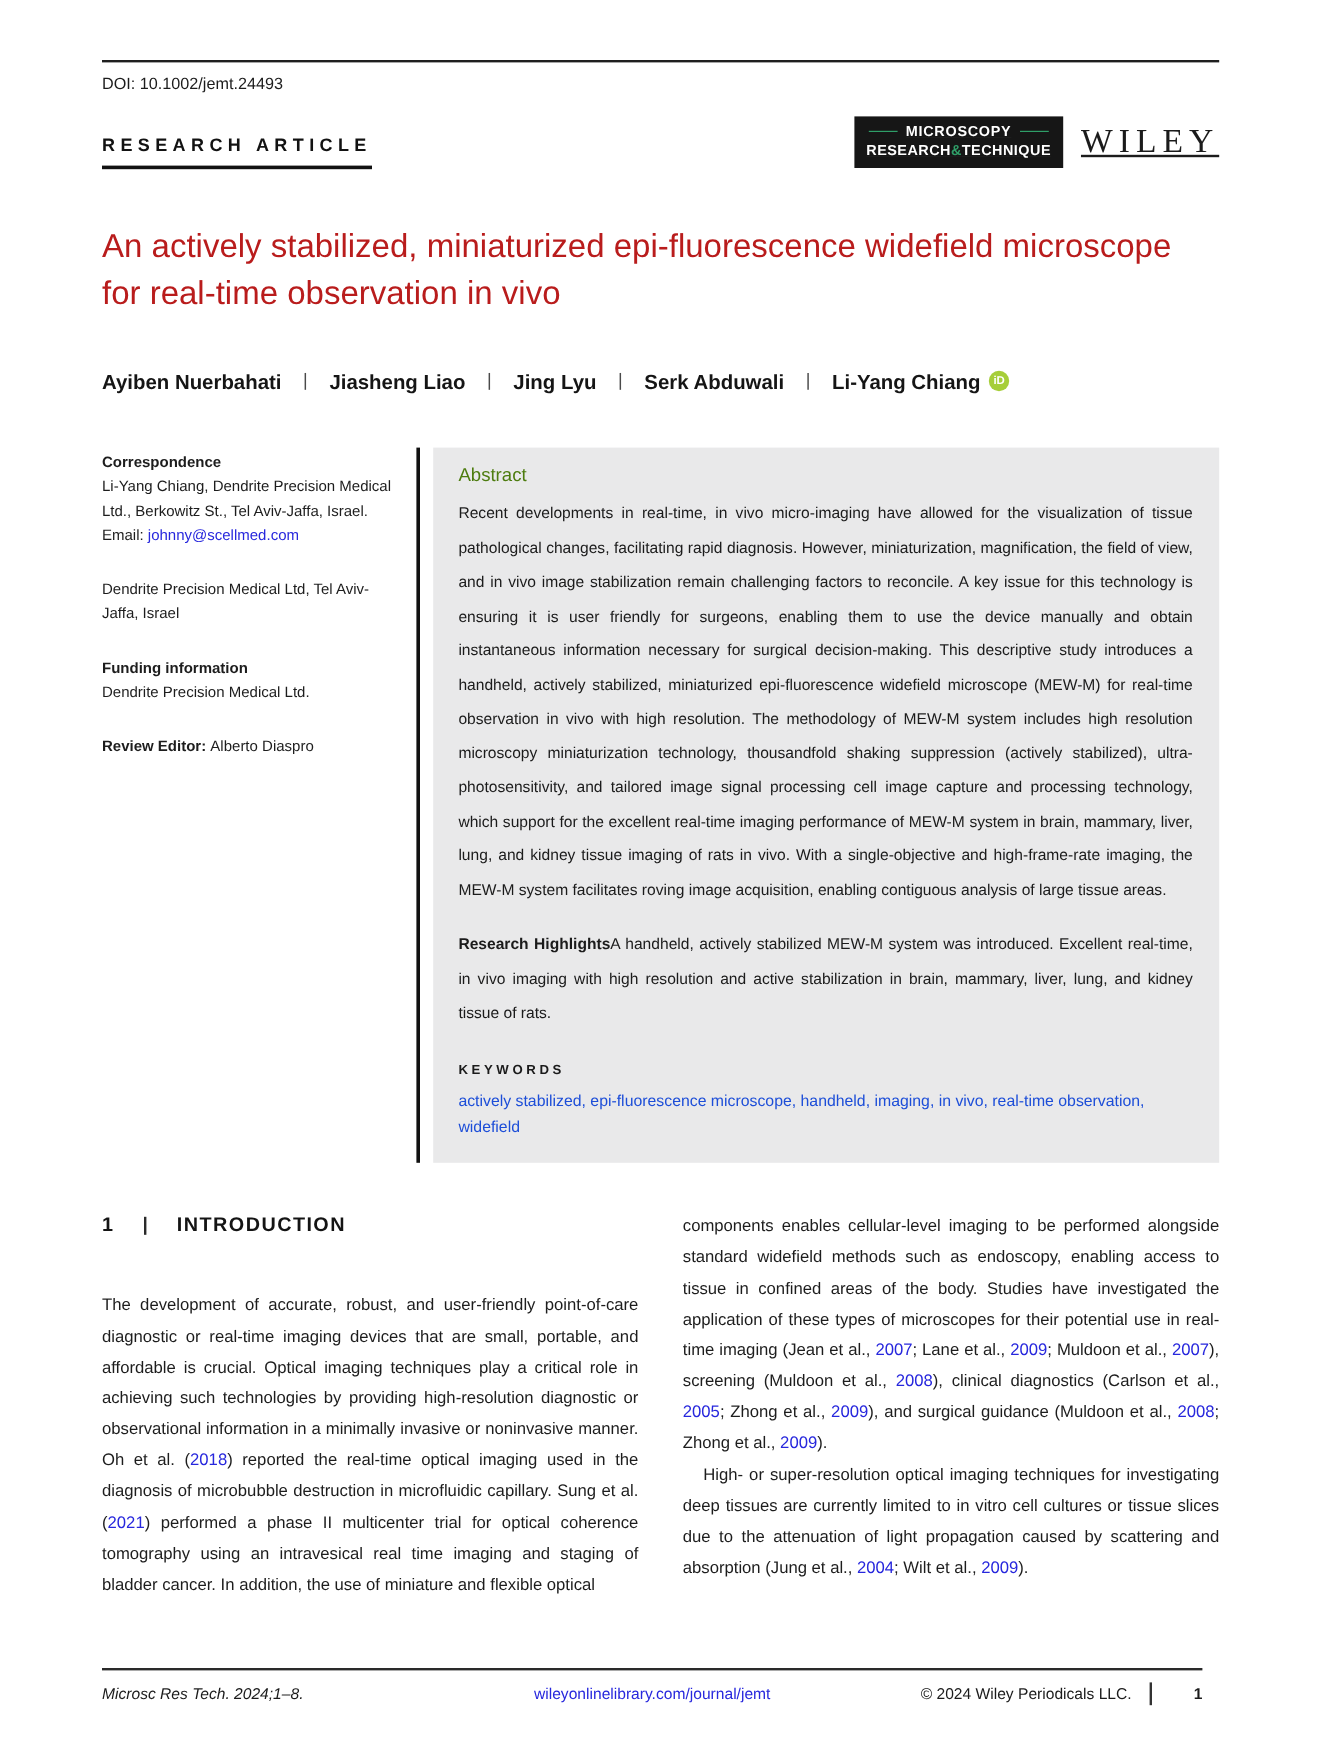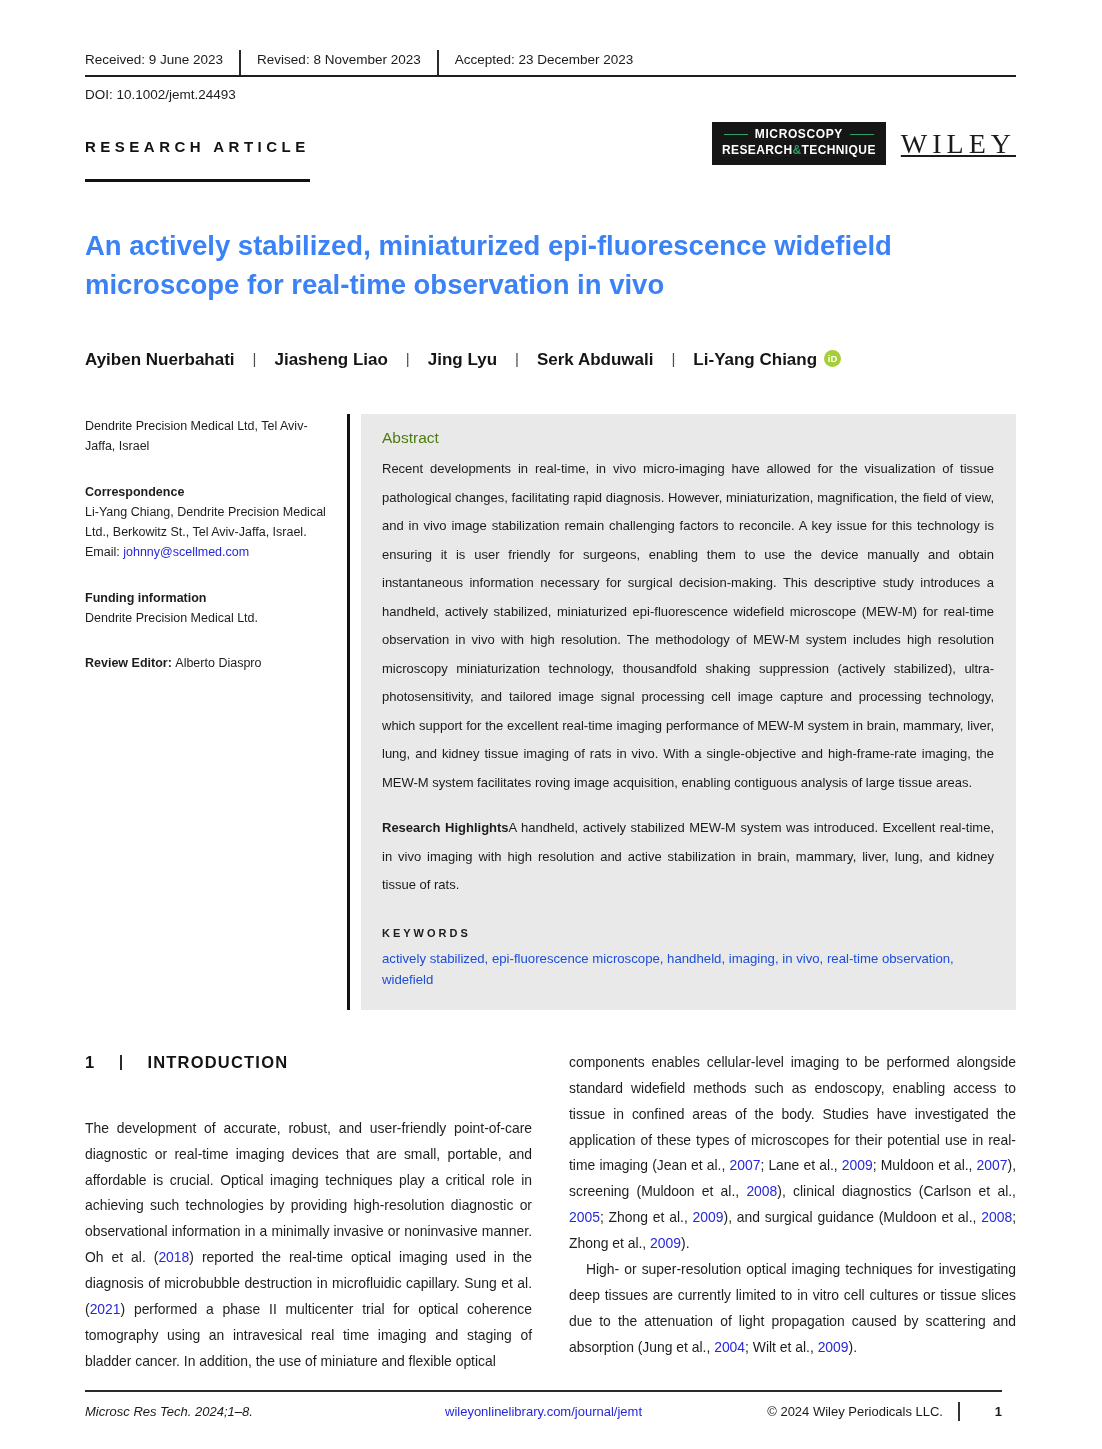--- a/index.html
+++ b/index.html
@@ -11,31 +11,31 @@
   
   .meta-row { display:flex; font-size:13.5px; color:#1b1b1b; }
   .meta-item { padding:2px 16px 8px 0; }
   .meta-item + .meta-item { padding-left:16px; border-left:2px solid #2a2a2a; }
   .top-rule { border-bottom:2.5px solid #1f1f1f; }
   .doi-row { margin-top:10px; font-size:13.5px; }
   
   .brand-row { display:flex; justify-content:space-between; align-items:flex-start; margin-top:20px; }
   .article-type {
     margin-top:16px; font-size:15px; font-weight:bold; letter-spacing:4.5px;
-    color:#121212; border-bottom:3.5px solid #121212; padding-bottom:24px;
+    color:#121212; border-bottom:3.5px solid #121212; padding-bottom:8px;
   }
   .logos { display:flex; align-items:center; gap:15px;text-decoration:underline; }
   .mrt-logo { background:#161616; color:#ffffff; padding:5px 10px 7px; text-align:center; line-height:1.3; }
   .mrt-line1 { display:flex; align-items:center; justify-content:center; gap:7px; font-size:12px; font-weight:bold; letter-spacing:0.6px; }
   .mrt-dash { width:24px; border-top:1.8px solid #2f9e68; }
   .mrt-line2 { font-size:12px; font-weight:bold; letter-spacing:0.4px; }
   .amp { color:#2f9e68; }
   .wiley { font-family:"Liberation Serif", serif; font-size:28px; letter-spacing:5px; color:#1b1b1b; }
   
-  .title { margin-top:44px; max-width:925px; font-size:27.5px; line-height:1.42; font-weight:bold; color:#3b82f6; }
+  .title { margin-top:44px; max-width:925px; font-size:27.5px; line-height:1.42; font-weight:normal; color:#b91c1c; }
   .authors { display:flex; margin-top:46px; font-size:17px; font-weight:bold; color:#151515; }
   .author-sep { font-weight:400; color:#4a4a4a; margin:0 18px; font-size:15px; }
   .orcid {
     display:inline-block; width:17px; height:17px; margin-left:7px; border-radius:50%;
     background:#a6ce39; color:#ffffff; font-size:9.5px; font-weight:bold;
     text-align:center; line-height:17px; vertical-align:2px; cursor:pointer;
   }
   
   .main { display:flex; margin-top:44px; }
   .sidebar { width:262px; flex:none; font-size:12.5px; line-height:1.62; padding:2px 20px 0 0; color:#1d1d1d; }
@@ -68,25 +68,20 @@
   .footer-center { flex:1.3; text-align:center; }
   .footer-right { flex:1.1; display:flex; align-items:center; justify-content:flex-end; }
   .footer-sep { width:2px; height:19px; background:#333333; margin-left:15px; }
   .page-num { font-weight:bold; width:42px; text-align:right; }
 </style>
 </head>
 <body>
 
 <div class="page">
 
-  <div class="meta-row">
-    <span class="meta-item">Received: 9 June 2023</span>
-    <span class="meta-item">Revised: 8 November 2023</span>
-    <span class="meta-item">Accepted: 23 December 2023</span>
-  </div>
   <div class="top-rule"></div>
   <div class="doi-row">DOI: 10.1002/jemt.24493</div>
 
   <div class="brand-row">
     <div class="article-type">RESEARCH ARTICLE</div>
     <div class="logos">
       <div class="mrt-logo">
         <div class="mrt-line1">
           <span class="mrt-dash"></span>
           <span>MICROSCOPY</span>
@@ -110,28 +105,28 @@
     <span>Jing Lyu</span>
     <span class="author-sep">|</span>
     <span>Serk Abduwali</span>
     <span class="author-sep">|</span>
     <span>Li-Yang Chiang</span>
     <span class="orcid">iD</span>
   </div>
 
   <div class="main">
     <div class="sidebar">
-      <div class="sb-block">Dendrite Precision Medical Ltd, Tel Aviv-Jaffa, Israel</div>
       <div class="sb-block">
         <div class="sb-heading">Correspondence</div>
         <div>Li-Yang Chiang, Dendrite Precision Medical Ltd., Berkowitz St., Tel Aviv-Jaffa, Israel.</div>
         <div>
           <span>Email: </span><a class="link">johnny@scellmed.com</a>
         </div>
       </div>
+      <div class="sb-block">Dendrite Precision Medical Ltd, Tel Aviv-Jaffa, Israel</div>
       <div class="sb-block">
         <div class="sb-heading">Funding information</div>
         <div>Dendrite Precision Medical Ltd.</div>
       </div>
       <div class="sb-block">
         <span class="sb-heading">Review Editor: </span><span>Alberto Diaspro</span>
       </div>
     </div>
     <div class="vdivider"></div>
     <div class="abstract-box">

